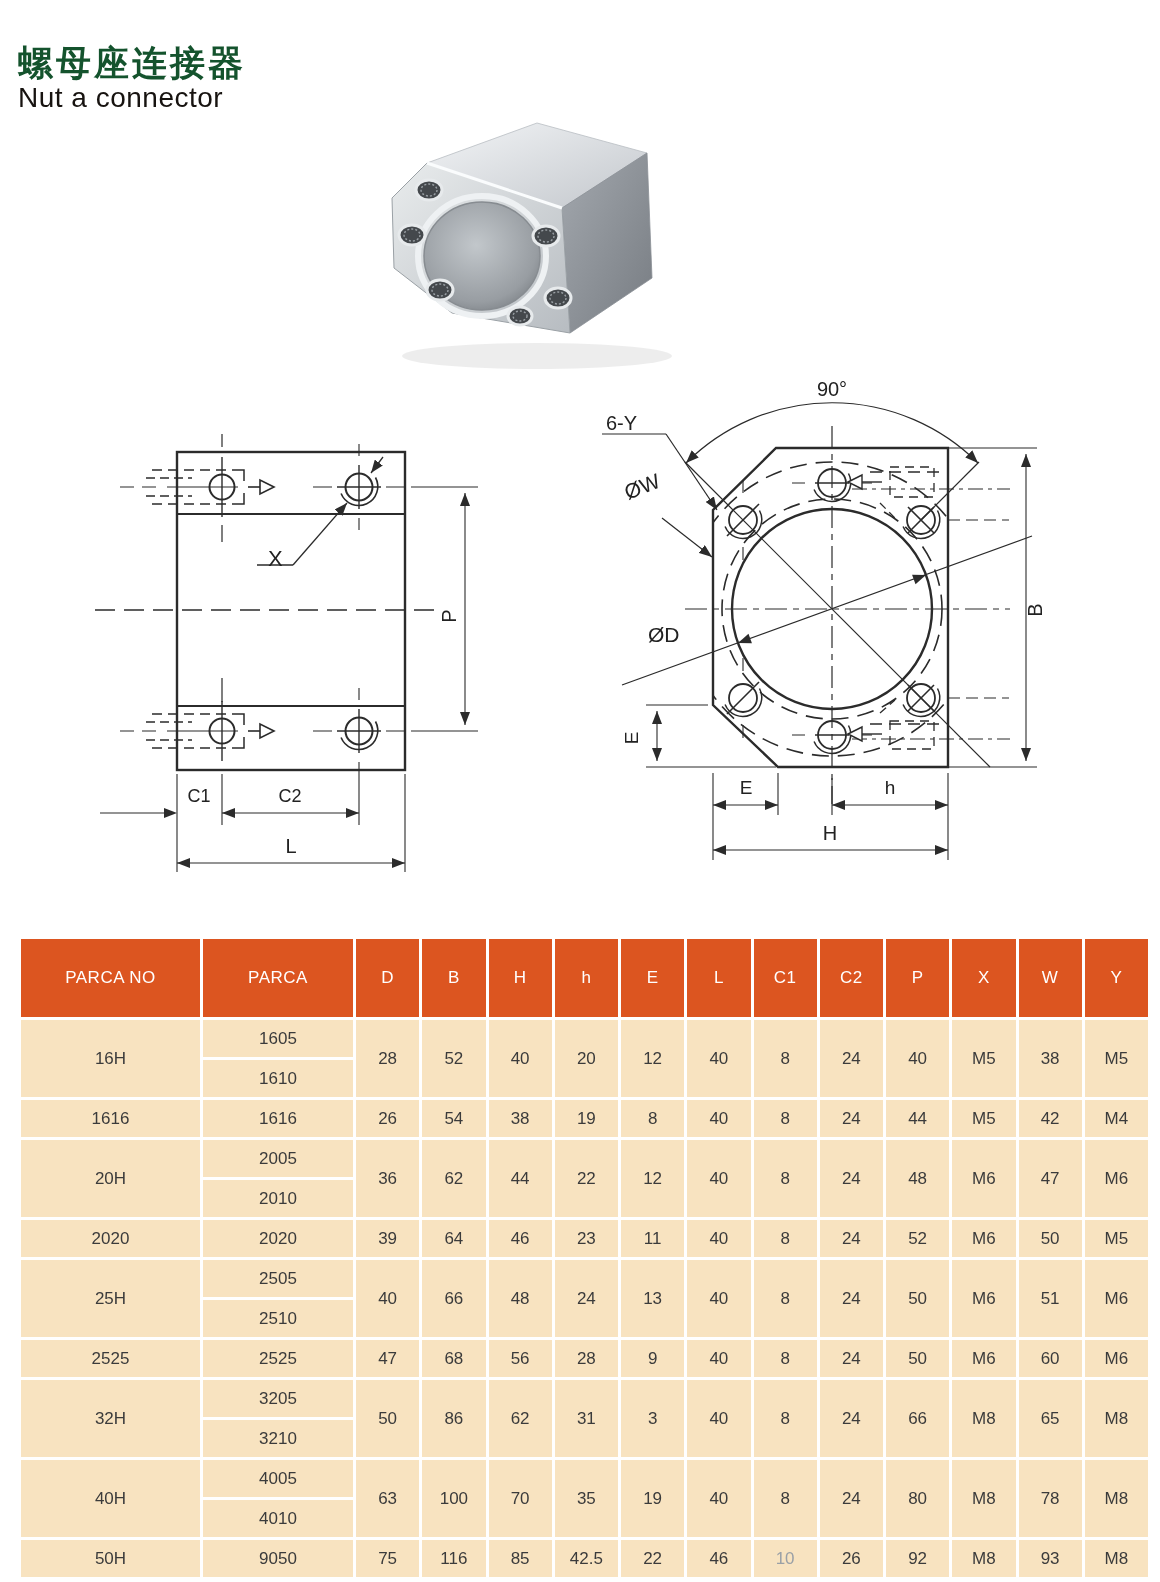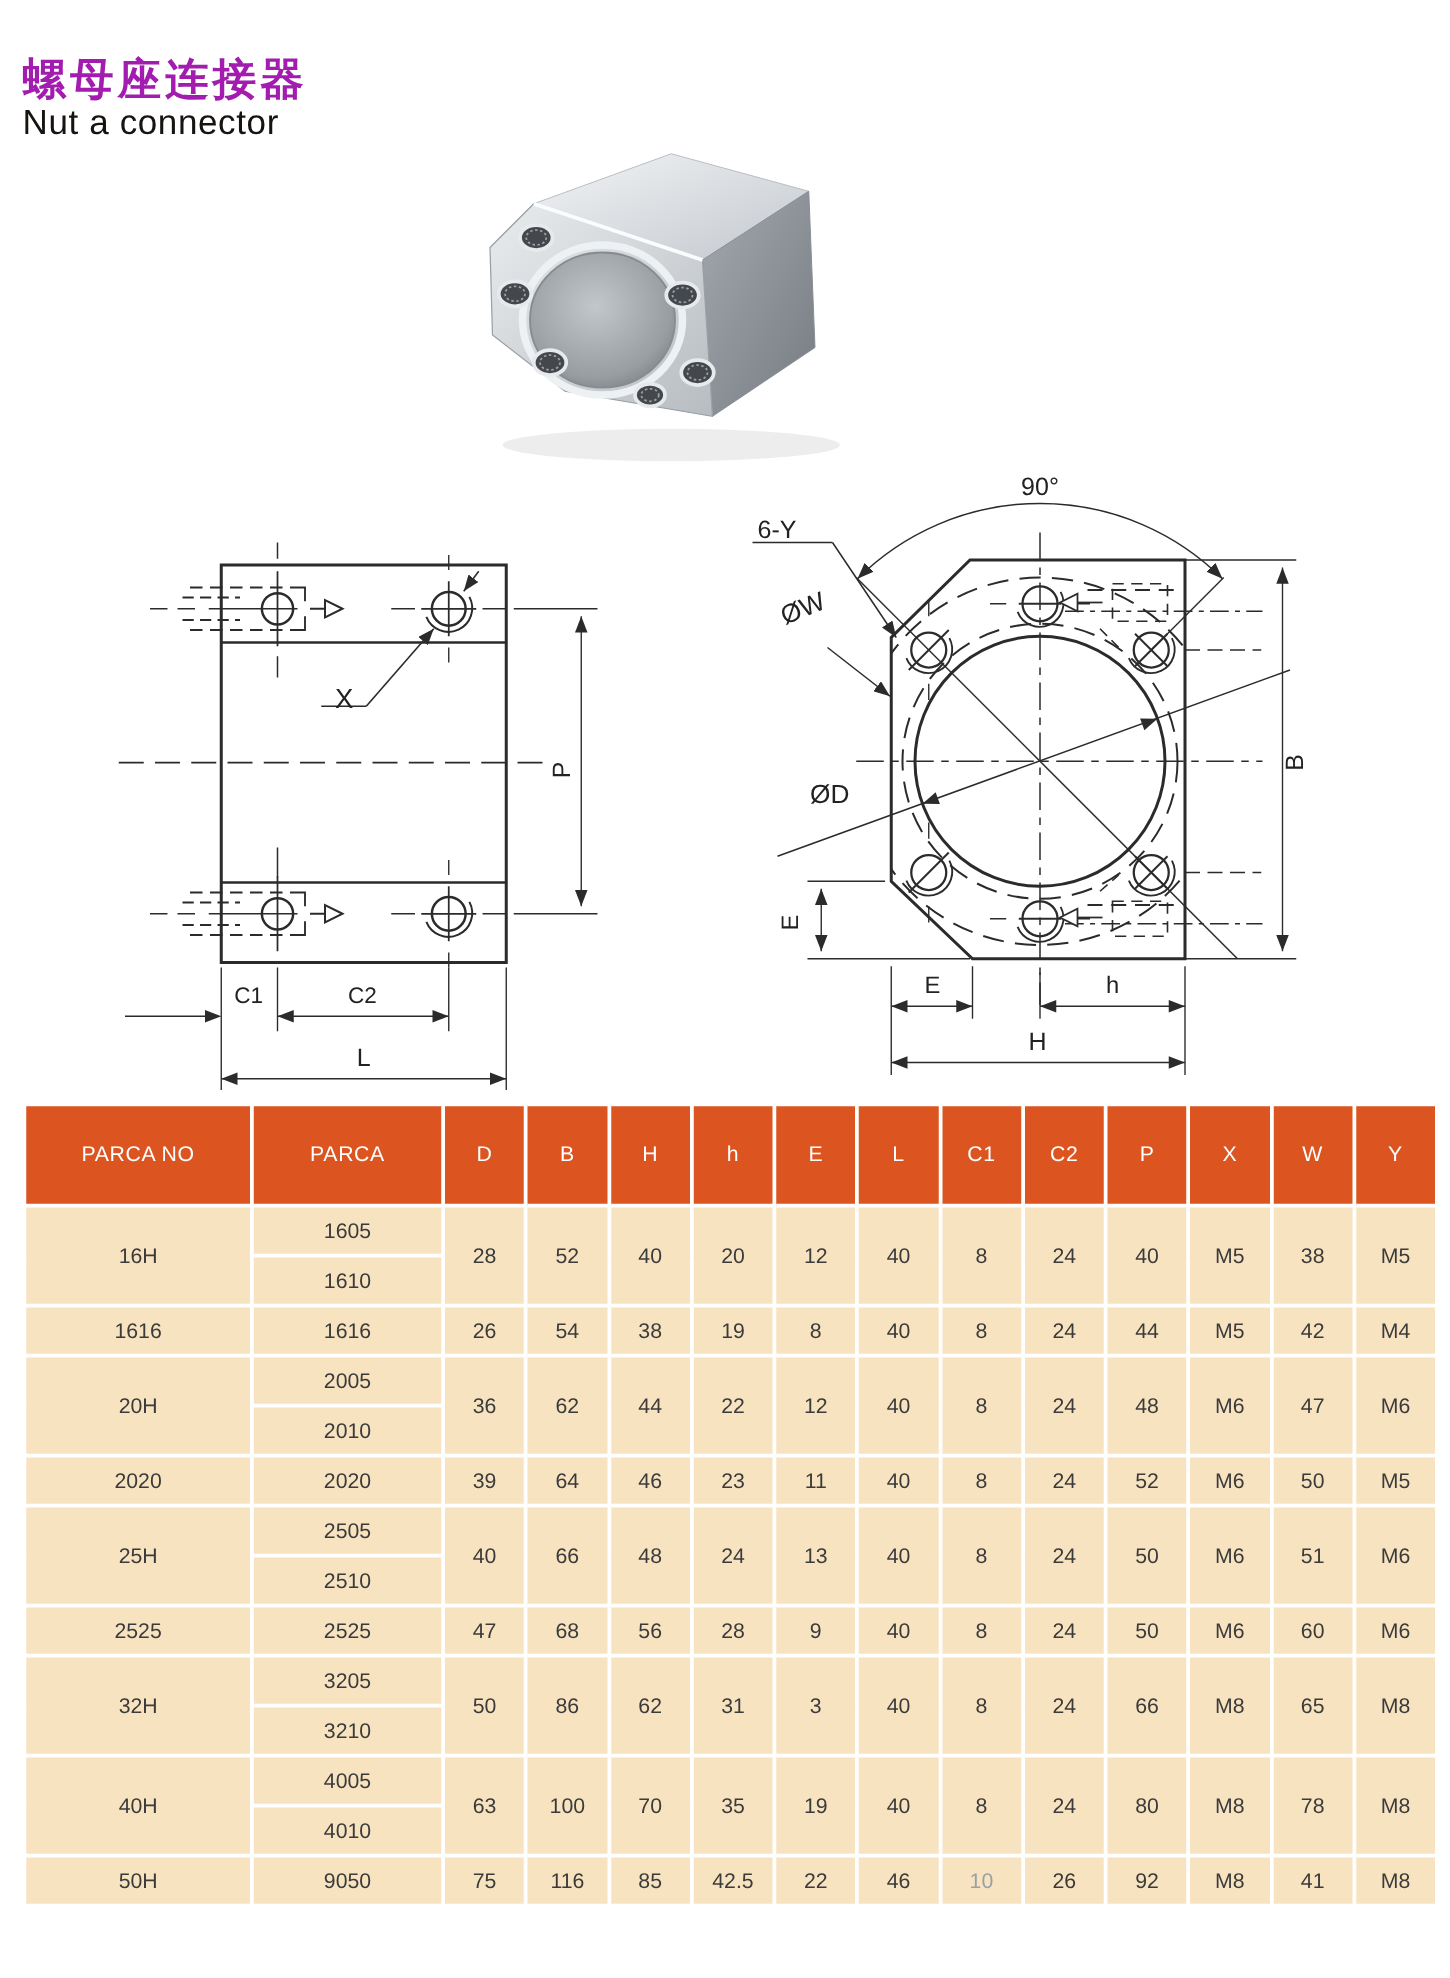--- a/index.html
+++ b/index.html
@@ -6,32 +6,32 @@
   body{
     position:relative;
     width:1160px;height:1582px;
     background:#ffffff;
     font-family:"Liberation Sans","DejaVu Sans",sans-serif;
     color:#1a1a1a;
     overflow:hidden;
   }
   .title-zh{
     position:absolute;left:18px;top:40px;
-    font-size:35px;font-weight:bold;letter-spacing:3px;color:#a21caf;font-family:Liberation Mono, monospace;
+    font-size:35px;font-weight:bold;letter-spacing:3px;color:#14532d;font-family:Liberation Mono, monospace;
   }
   .title-en{
     position:absolute;left:18px;top:82px;
     font-size:28px;font-weight:400;color:#171310;letter-spacing:0.5px;text-align:right;
   }
   .photo-wrap{position:absolute;left:352px;top:108px;width:330px;height:270px;}
   .svg-side{position:absolute;left:90px;top:420px;}
   .svg-front{position:absolute;left:590px;top:368px;}
   svg text{font-family:"Liberation Sans","DejaVu Sans",sans-serif;fill:#222;}
   table.spec{
-    position:absolute;left:18px;top:882px;
+    position:absolute;left:18px;top:936px;
     width:1130px;border-collapse:collapse;table-layout:fixed;
   }
   table.spec th{
     background:var(--header-bg,#dc5520);
     color:var(--header-text,#ffffff);
     font-weight:400;font-size:17px;letter-spacing:0.5px;
     height:76px;border:3px solid var(--grid,#ffffff);
   }
   table.spec td{
     background:var(--row-bg,#f8e3c0);
@@ -475,17 +475,17 @@
         <td rowspan="1">75</td>
         <td rowspan="1">116</td>
         <td rowspan="1">85</td>
         <td rowspan="1">42.5</td>
         <td rowspan="1">22</td>
         <td rowspan="1">46</td>
         <td rowspan="1" class="muted">10</td>
         <td rowspan="1">26</td>
         <td rowspan="1">92</td>
         <td rowspan="1">M8</td>
-        <td rowspan="1">41</td>
+        <td rowspan="1">93</td>
         <td rowspan="1">M8</td>
       </tr>
     </tbody>
 </table>
 
 </body></html>

